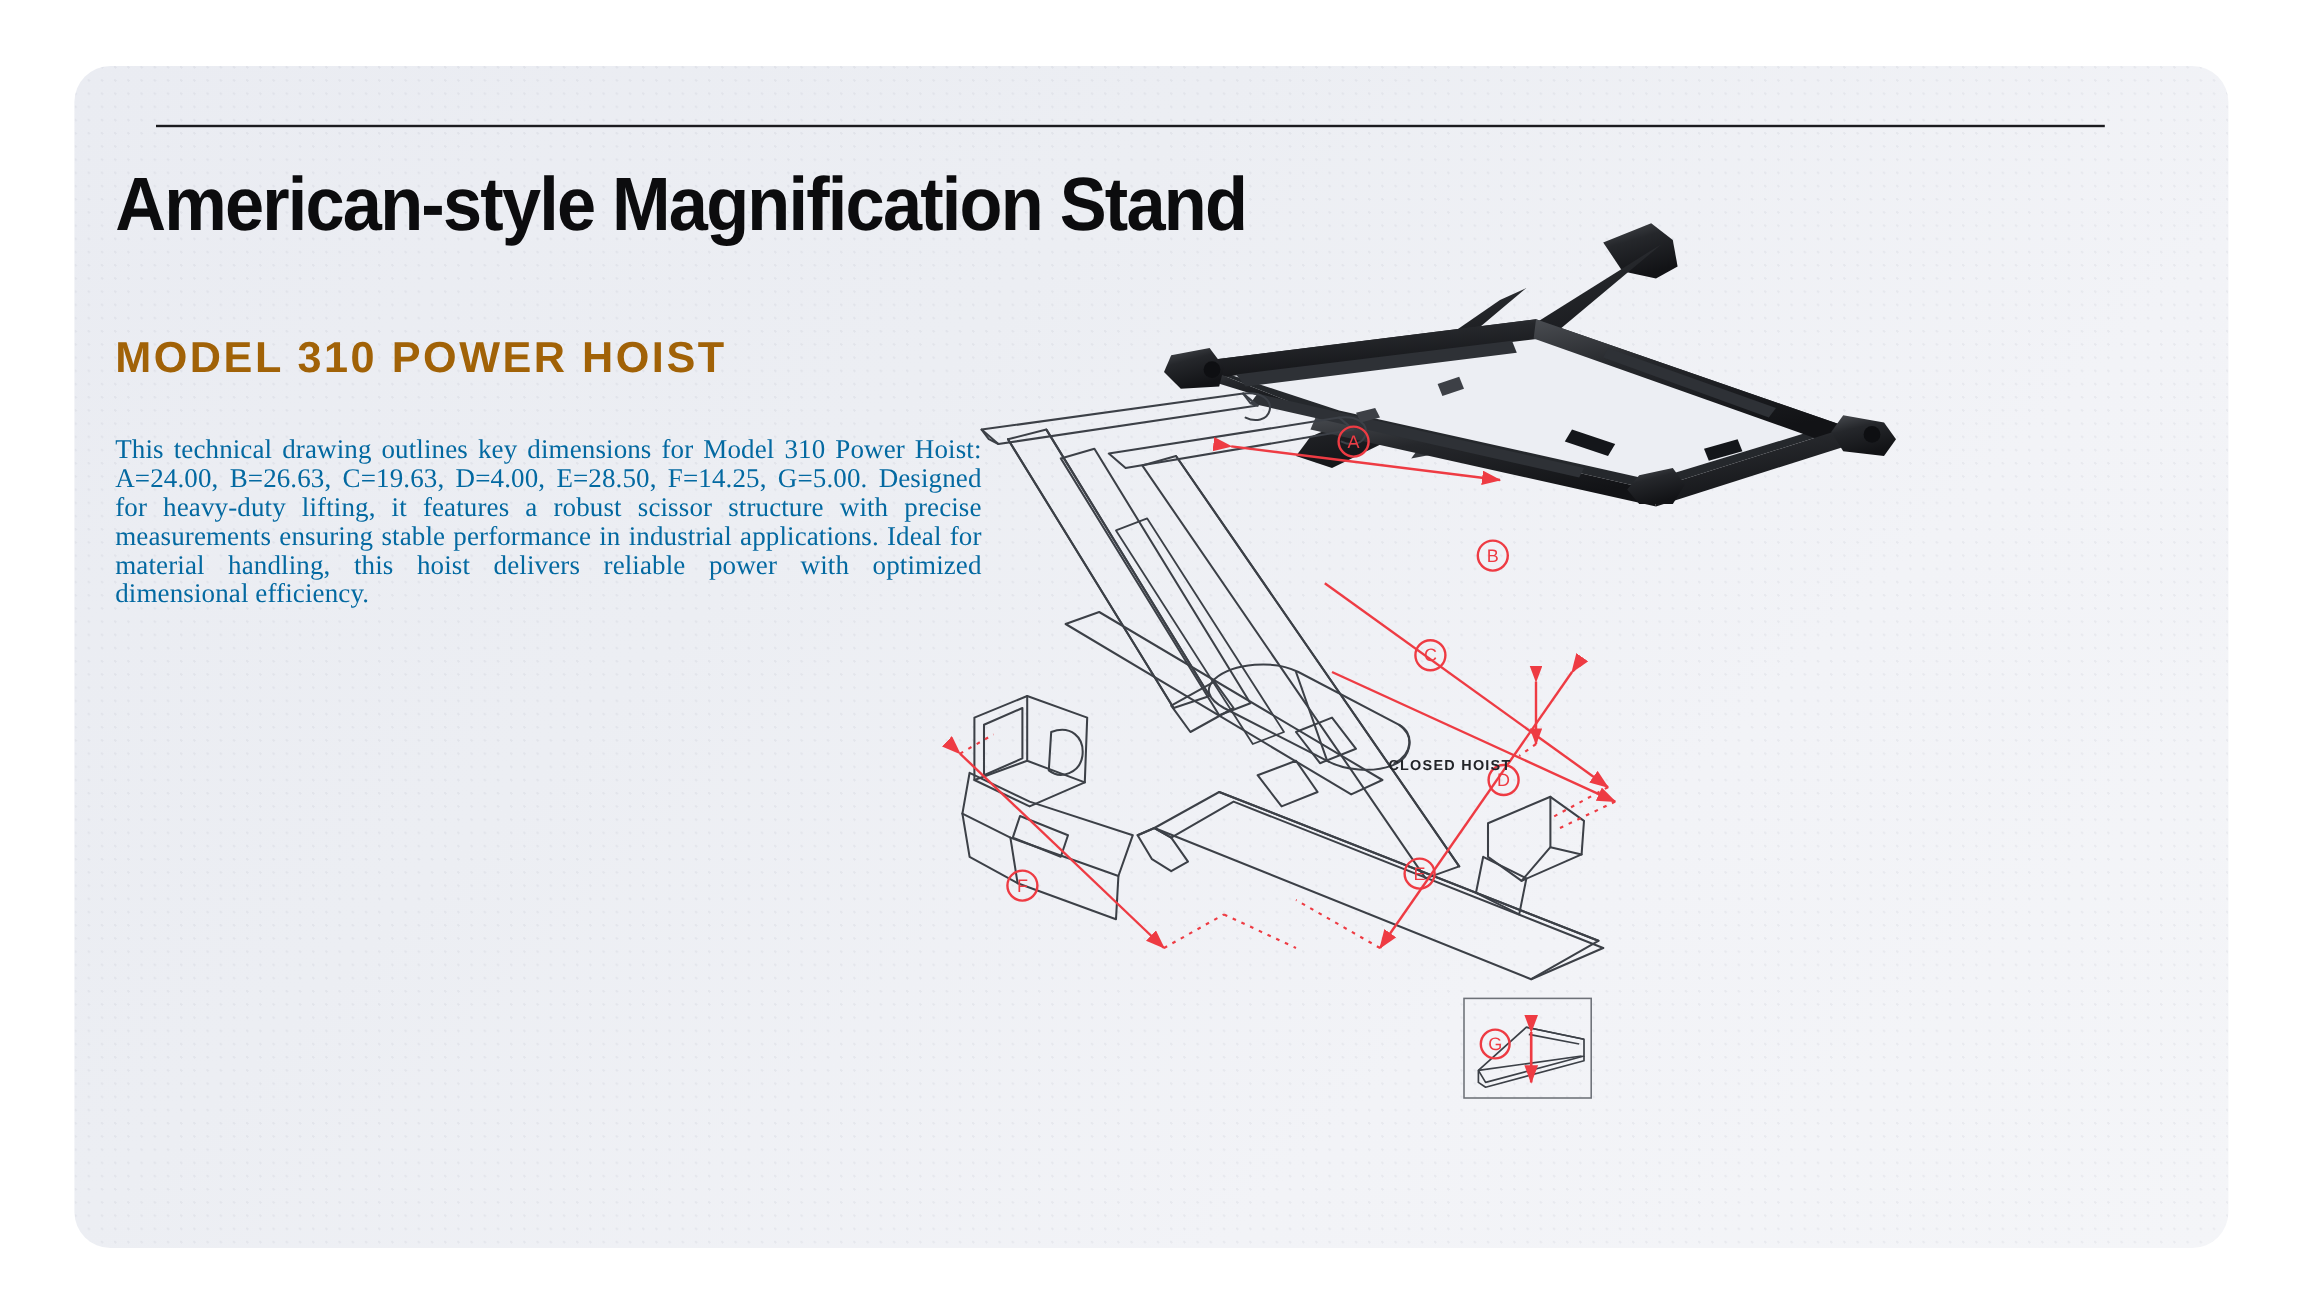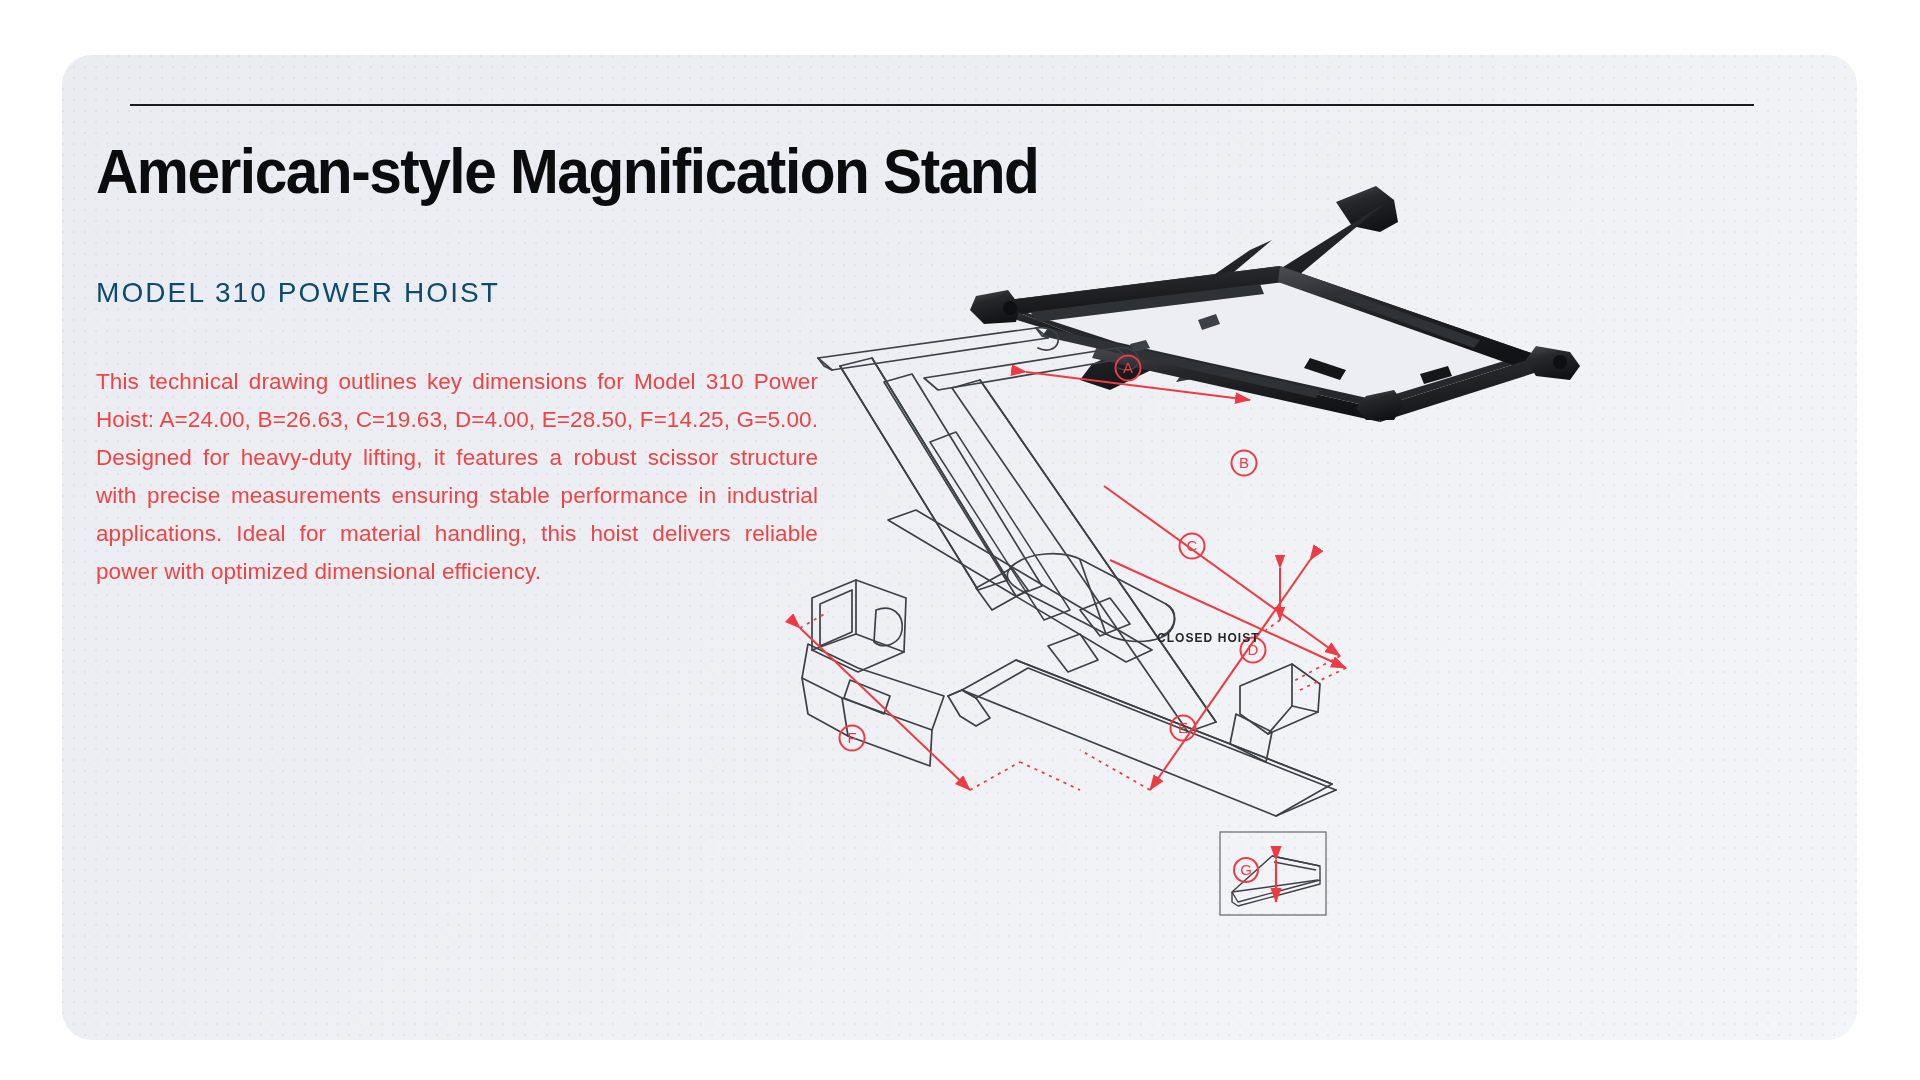--- a/index.html
+++ b/index.html
@@ -44,37 +44,38 @@
     color: #0c0c0e;
     white-space: nowrap;
     transform: scaleX(0.93);
     transform-origin: left center;
     font-family: "Liberation Sans", sans-serif;
   }
 
   .subtitle {
     position: absolute;
     left: 96px; top: 277px;
-    font-size: 28px;
-    font-weight: 400;
+    font-size: 36px;
+    font-weight: 700;
     letter-spacing: 2.1px;
-    color: #0c4a6e;
+    color: #a16207;
     white-space: nowrap;
   }
 
   .body-copy {
     position: absolute;
     left: 96px; top: 363px;
     width: 722px;
     font-size: 22.5px;
-    line-height: 38px;
-    color: #ef4444;
+    line-height: 24px;
+    color: #0369a1;
     text-align: justify;
     text-justify: inter-word;
     letter-spacing: .1px;
+    font-family: Liberation Serif, serif;
   }
 
   
   .drawing {
     position: absolute;
     left: 780px; top: 90px;
     width: 1010px; height: 880px;
   }
   .drawing svg { width: 100%; height: 100%; display: block; }
 

